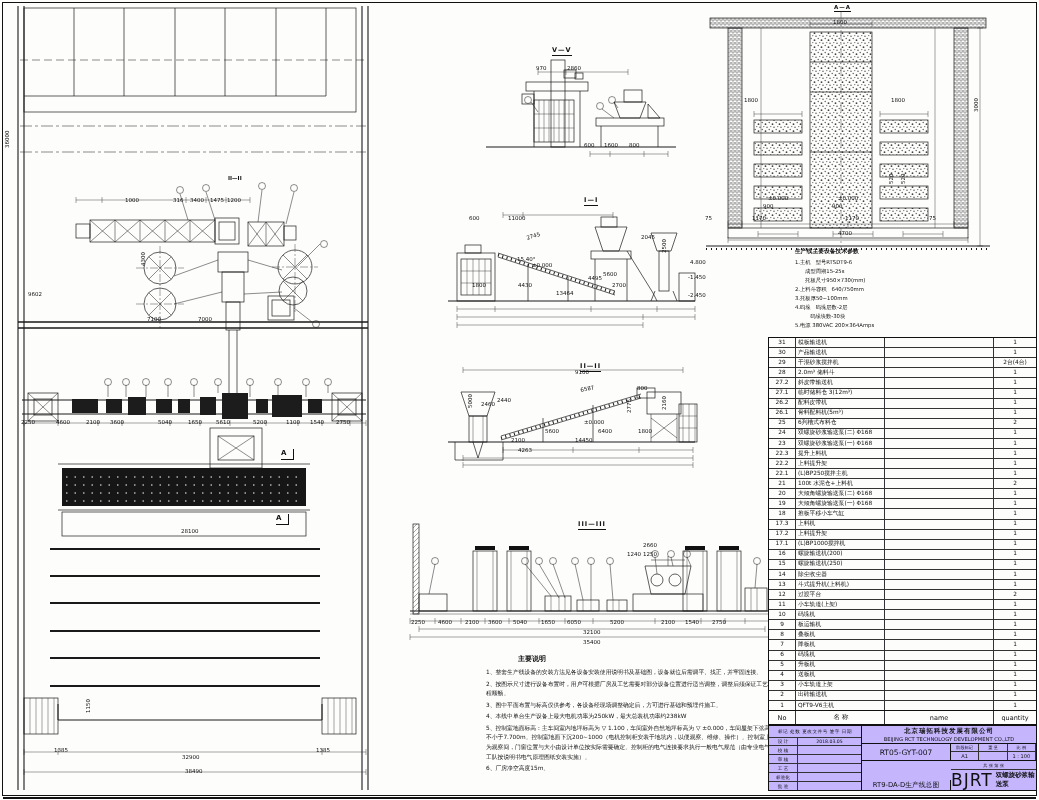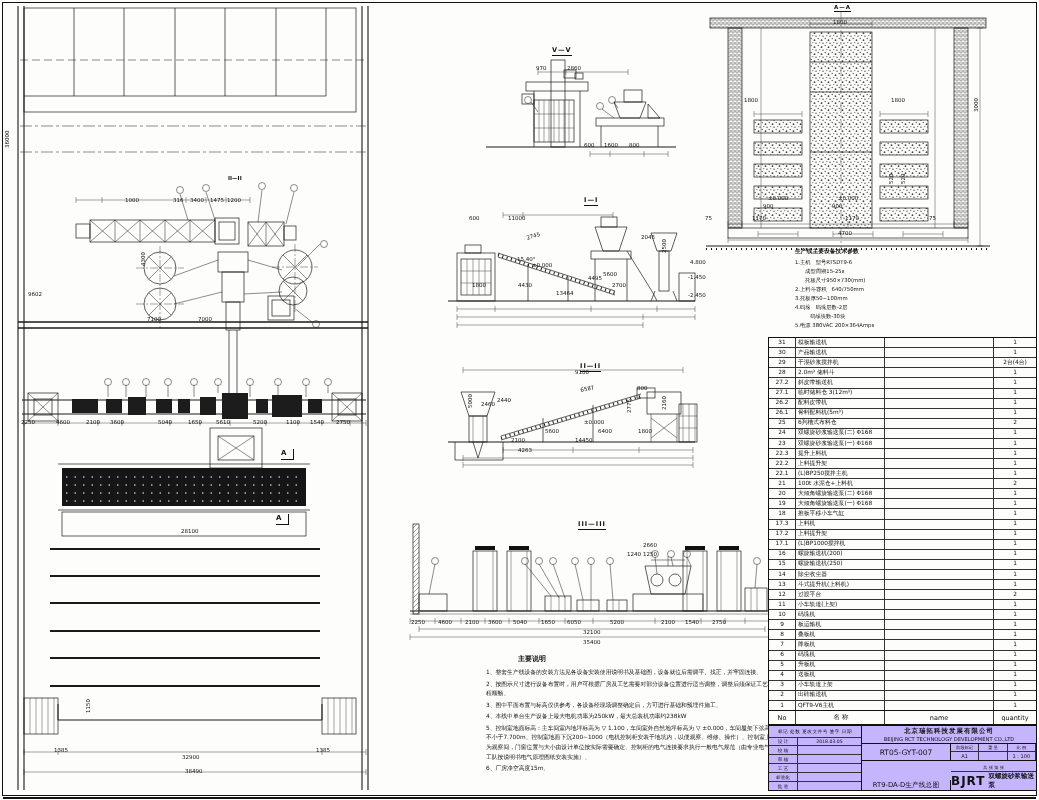--- a/index.html
+++ b/index.html
@@ -49,21 +49,21 @@
   .tb-dno{width:88px;border-right:1px solid #111;font-size:7.5px;display:flex;align-items:center;justify-content:center;}
   .tb-meta{flex:1;display:flex;flex-direction:column;font-size:4.2px;}
   .tb-meta-top,.tb-meta-bot{flex:1;display:flex;}
   .tb-meta-top span,.tb-meta-bot span{flex:1;border-right:0.5px solid #333;border-bottom:0.5px solid #333;display:flex;align-items:center;justify-content:center;}
   .tb-meta-bot span{border-bottom:none;font-size:5px;}
   .tb-bot{flex:1;display:flex;align-items:flex-end;}
   .tb-title{width:88px;border-right:1px solid #111;font-size:6.8px;display:flex;align-items:center;justify-content:center;white-space:nowrap;}
   .tb-logo-cell{flex:1;display:flex;flex-direction:column;}
   .tb-sheets{font-size:4.2px;text-align:center;border-bottom:0.5px solid #333;padding:1px 0;}
   .tb-logo-line{flex:1;display:flex;align-items:center;justify-content:center;gap:3px;}
-  .tb-logo{font-size:12px;font-weight:700;letter-spacing:1px;}
+  .tb-logo{font-size:17px;font-weight:400;letter-spacing:1px;}
   .tb-proj{font-size:6.5px;font-weight:700;}
 </style>
 </head>
 <body>
 
 <div class="frame"></div>
 
 <svg style="left:10px;top:4px" width="370" height="790" viewBox="0 0 370 790">
   <defs>
     <pattern id="xh" width="5" height="5" patternUnits="userSpaceOnUse">

